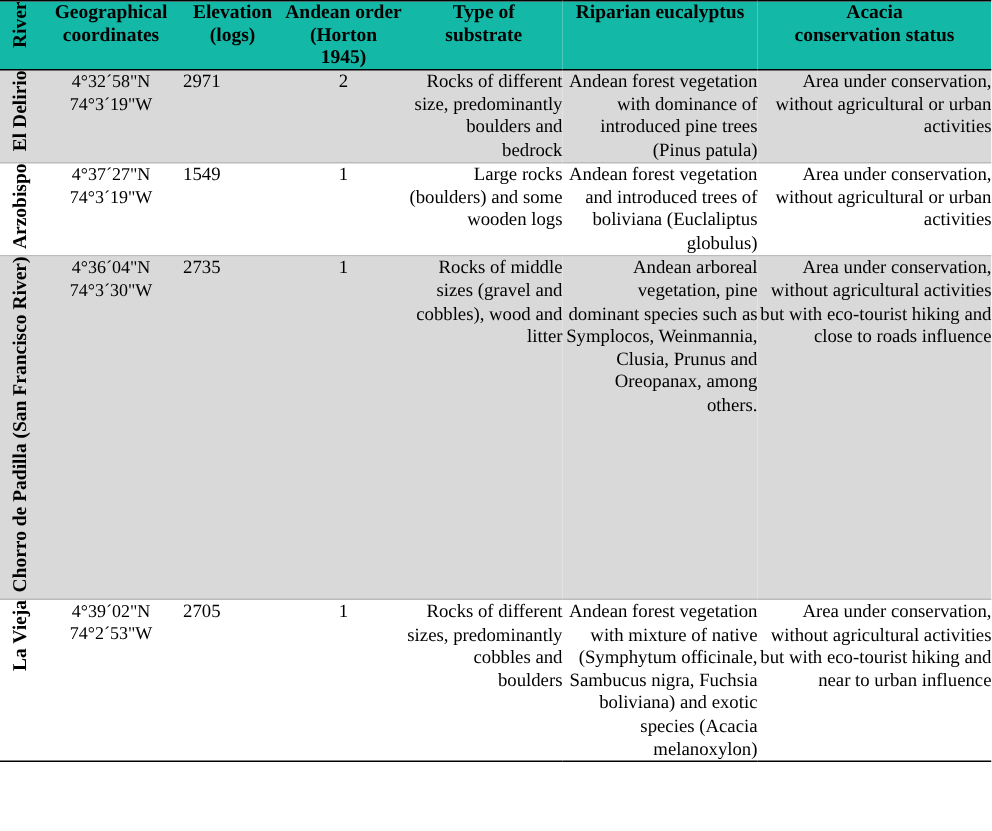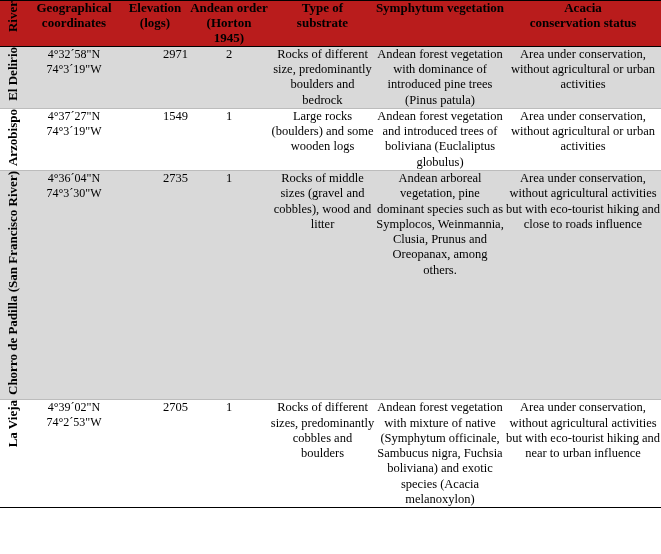--- a/index.html
+++ b/index.html
@@ -33,21 +33,21 @@
   
   thead th {
     font-weight: bold;
     font-size: 13px;
     text-align: center;
     vertical-align: middle;
     padding: 6px 4px 8px 4px;
     line-height: 1.15;
     border-top: 1.5px solid #000;
     border-bottom: 1.5px solid #000;
-    background: #b91c1c;
+    background: #14b8a6;
   }
   thead th.vertical-head {
     width: 22px;
   }
   .vert-text {
     writing-mode: vertical-rl;
     transform: rotate(180deg);
     white-space: nowrap;
     font-weight: bold;
     font-size: 13px;
@@ -75,29 +75,29 @@
     padding: 4px 1px;
     width: 22px;
   }
   td.col-coords {
     text-align: center;
     vertical-align: middle;
     font-size: 12px;
     line-height: 1.25;
   }
   td.col-elev {
+    text-align: left;
+    vertical-align: middle;
+  }
+  td.col-order {
+    text-align: center;
+    vertical-align: middle;
+  }
+  td.col-substrate, td.col-veg, td.col-status {
     text-align: right;
-    vertical-align: middle;
-  }
-  td.col-order {
-    text-align: center;
-    vertical-align: middle;
-  }
-  td.col-substrate, td.col-veg, td.col-status {
-    text-align: center;
     vertical-align: top;
   }
   .italic { }
   
   col.c-river { width: 26px; }
   col.c-coords { width: 96px; }
   col.c-elev { width: 66px; }
   col.c-order { width: 82px; }
   col.c-substrate { width: 105px; }
   col.c-veg { width: 130px; }
@@ -135,21 +135,21 @@
         <th>
           <span>Andean order</span><br>
           <span>(Horton</span><br>
           <span>1945)</span>
         </th>
         <th>
           <span>Type of</span><br>
           <span>substrate</span>
         </th>
         <th>
-          <span>Symphytum vegetation</span>
+          <span>Riparian eucalyptus</span>
         </th>
         <th>
           <span>Acacia</span><br>
           <span>conservation status</span>
         </th>
       </tr>
     </thead>
     <tbody>
 
       <tr class="row-shade">

